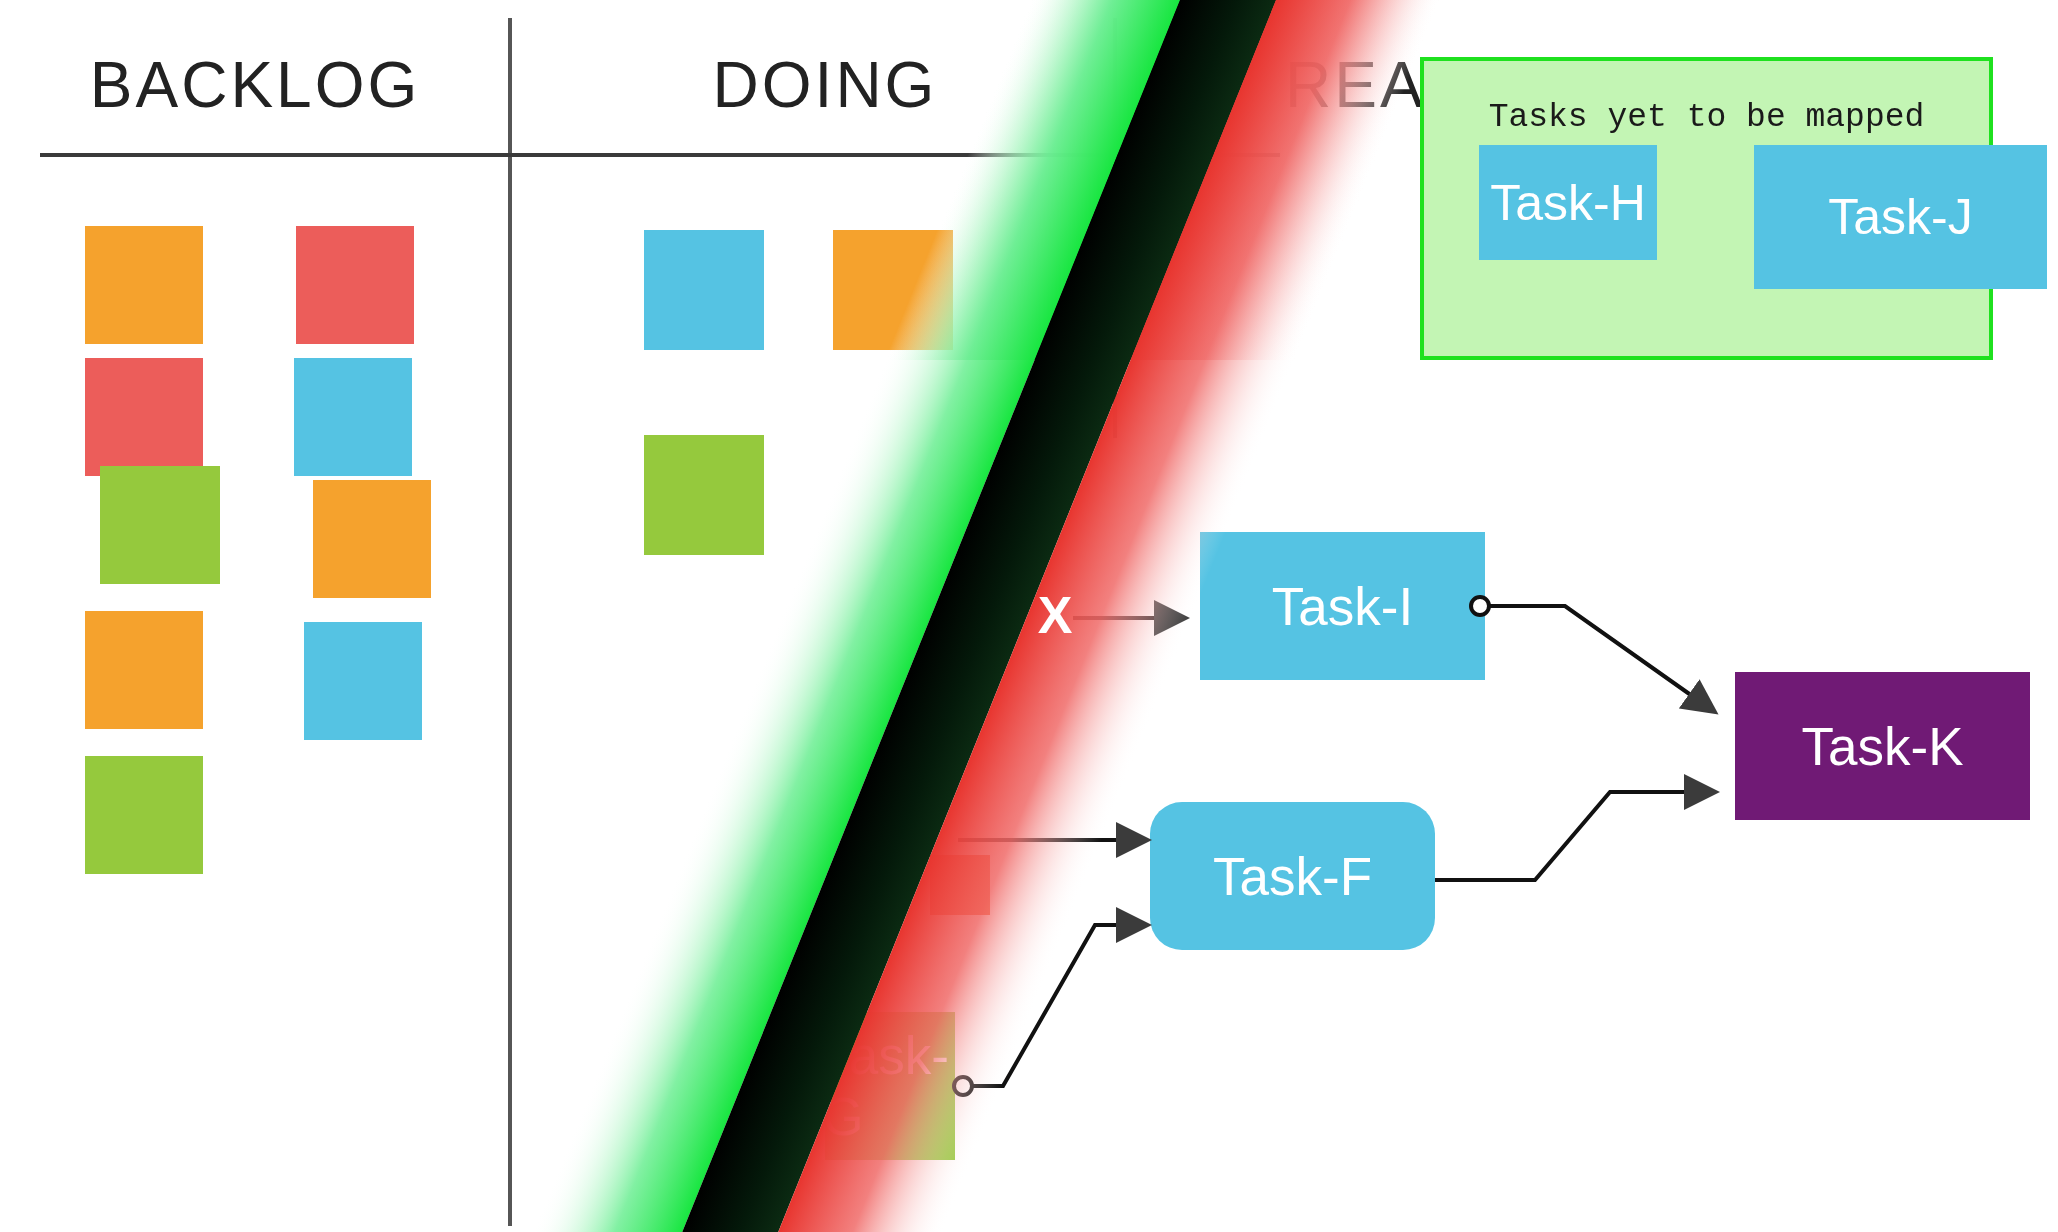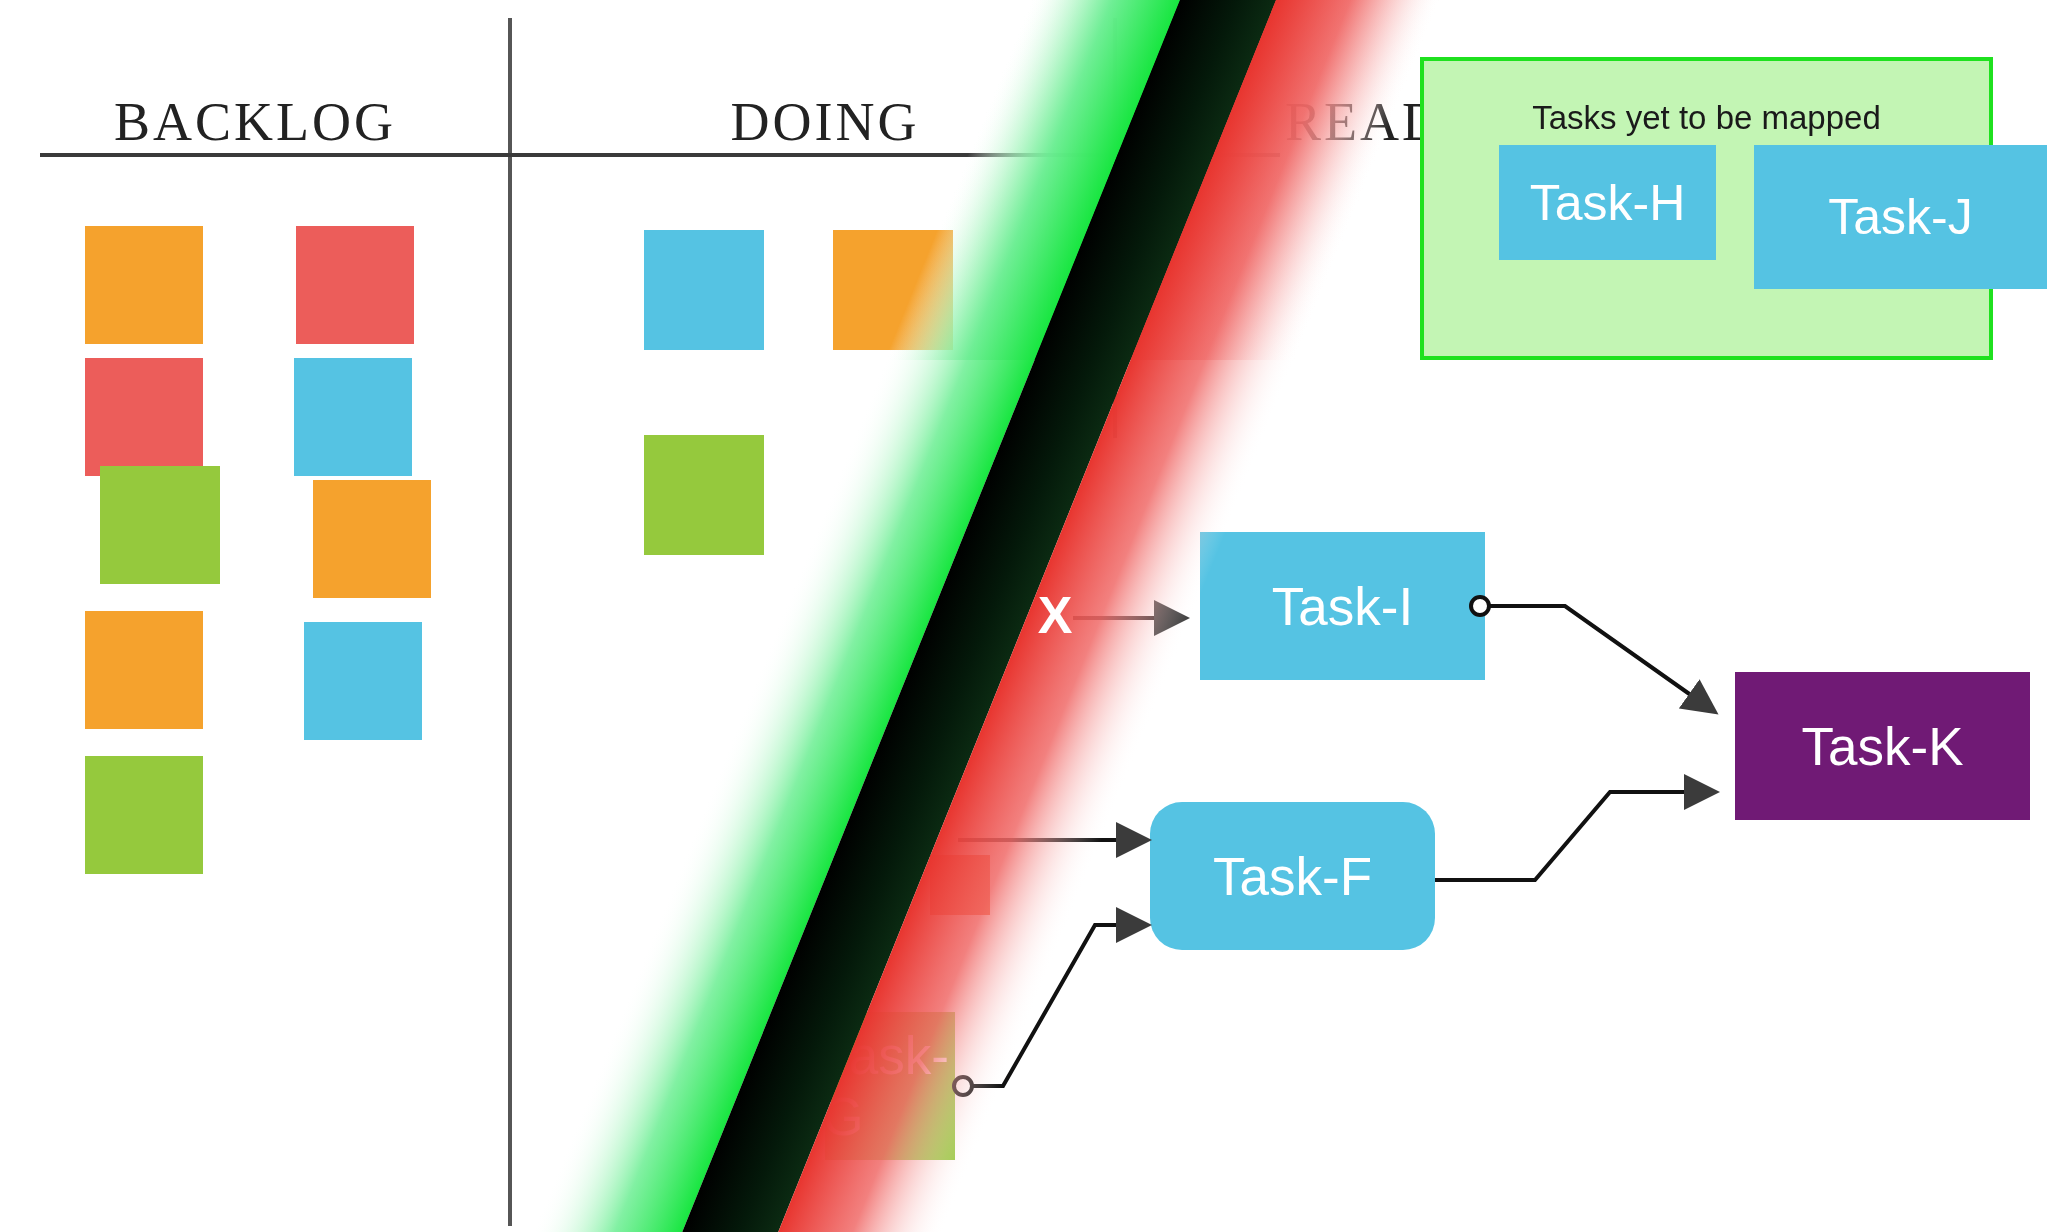--- a/index.html
+++ b/index.html
@@ -4,39 +4,38 @@
 <style>
   html,body{margin:0;padding:0;background:#fff;}
   body{font-family:"Liberation Sans",sans-serif;}
   #stage{
     position:relative;width:2058px;height:1232px;overflow:hidden;background:#ffffff;
   }
   
   .col-sep{position:absolute;width:4px;background:#565656;}
   .head-rule{position:absolute;height:4px;background:#3a3a3a;}
   .col-title{
-    position:absolute;font-family:Liberation Serif, serif;
-    font-size:54px;letter-spacing:3px;color:#222;white-space:nowrap;
+    position:absolute;font-family:Liberation Sans, sans-serif;
+    font-size:64px;letter-spacing:3px;color:#222;white-space:nowrap;
     text-align:center;
-    margin-top:43px;
   }
   .card{position:absolute;}
   
   #band{
     position:absolute;left:0;top:0;width:2058px;height:1232px;
     pointer-events:none;
   }
   
   #mapbox{
     position:absolute;left:1420px;top:57px;width:573px;height:303px;
     background:#c3f5b4;border:4px solid #1fe11f;box-sizing:border-box;
   }
   #mapbox-label{
     position:absolute;left:0;top:38px;width:100%;text-align:center;
-    font-size:33px;color:#1a1a1a;
+    font-size:33px;color:#1a1a1a;font-family:Liberation Mono, monospace;
   }
   .tbox{
     position:absolute;display:flex;align-items:center;justify-content:center;
     color:#ffffff;font-size:50px;
   }
   .flowbox{
     position:absolute;display:flex;align-items:center;justify-content:center;
     color:#ffffff;font-size:53px;
   }
   #xmark{
@@ -136,21 +135,21 @@
       <rect x="1030" y="-200" width="150" height="1700" fill="url(#gGreen)"></rect>
       <rect x="1180" y="-200" width="96" height="1700" fill="url(#gDark)"></rect>
       <rect x="1276" y="-200" width="165" height="1700" fill="url(#gRed)"></rect>
     </g>
   </svg>
 
   <div id="xmark">X</div>
 
   <div id="mapbox">
     <div id="mapbox-label">Tasks yet to be mapped</div>
-    <div class="tbox" style="left:55px;top:84px;width:217px;height:115px;background:#55C3E3;margin-left:20px;">
+    <div class="tbox" style="left:55px;top:84px;width:178px;height:115px;background:#55C3E3;">
       <span>Task-H</span>
     </div>
     <div class="tbox" style="left:330px;top:84px;width:293px;height:144px;background:#55C3E3;overflow:hidden;align-items:center;">
       <span>Task-J</span>
     </div>
   </div>
 
   <svg class="overlay" viewBox="0 0 2058 1232">
     <defs>
       <linearGradient id="gRed2" x1="0" y1="0" x2="1" y2="0">

